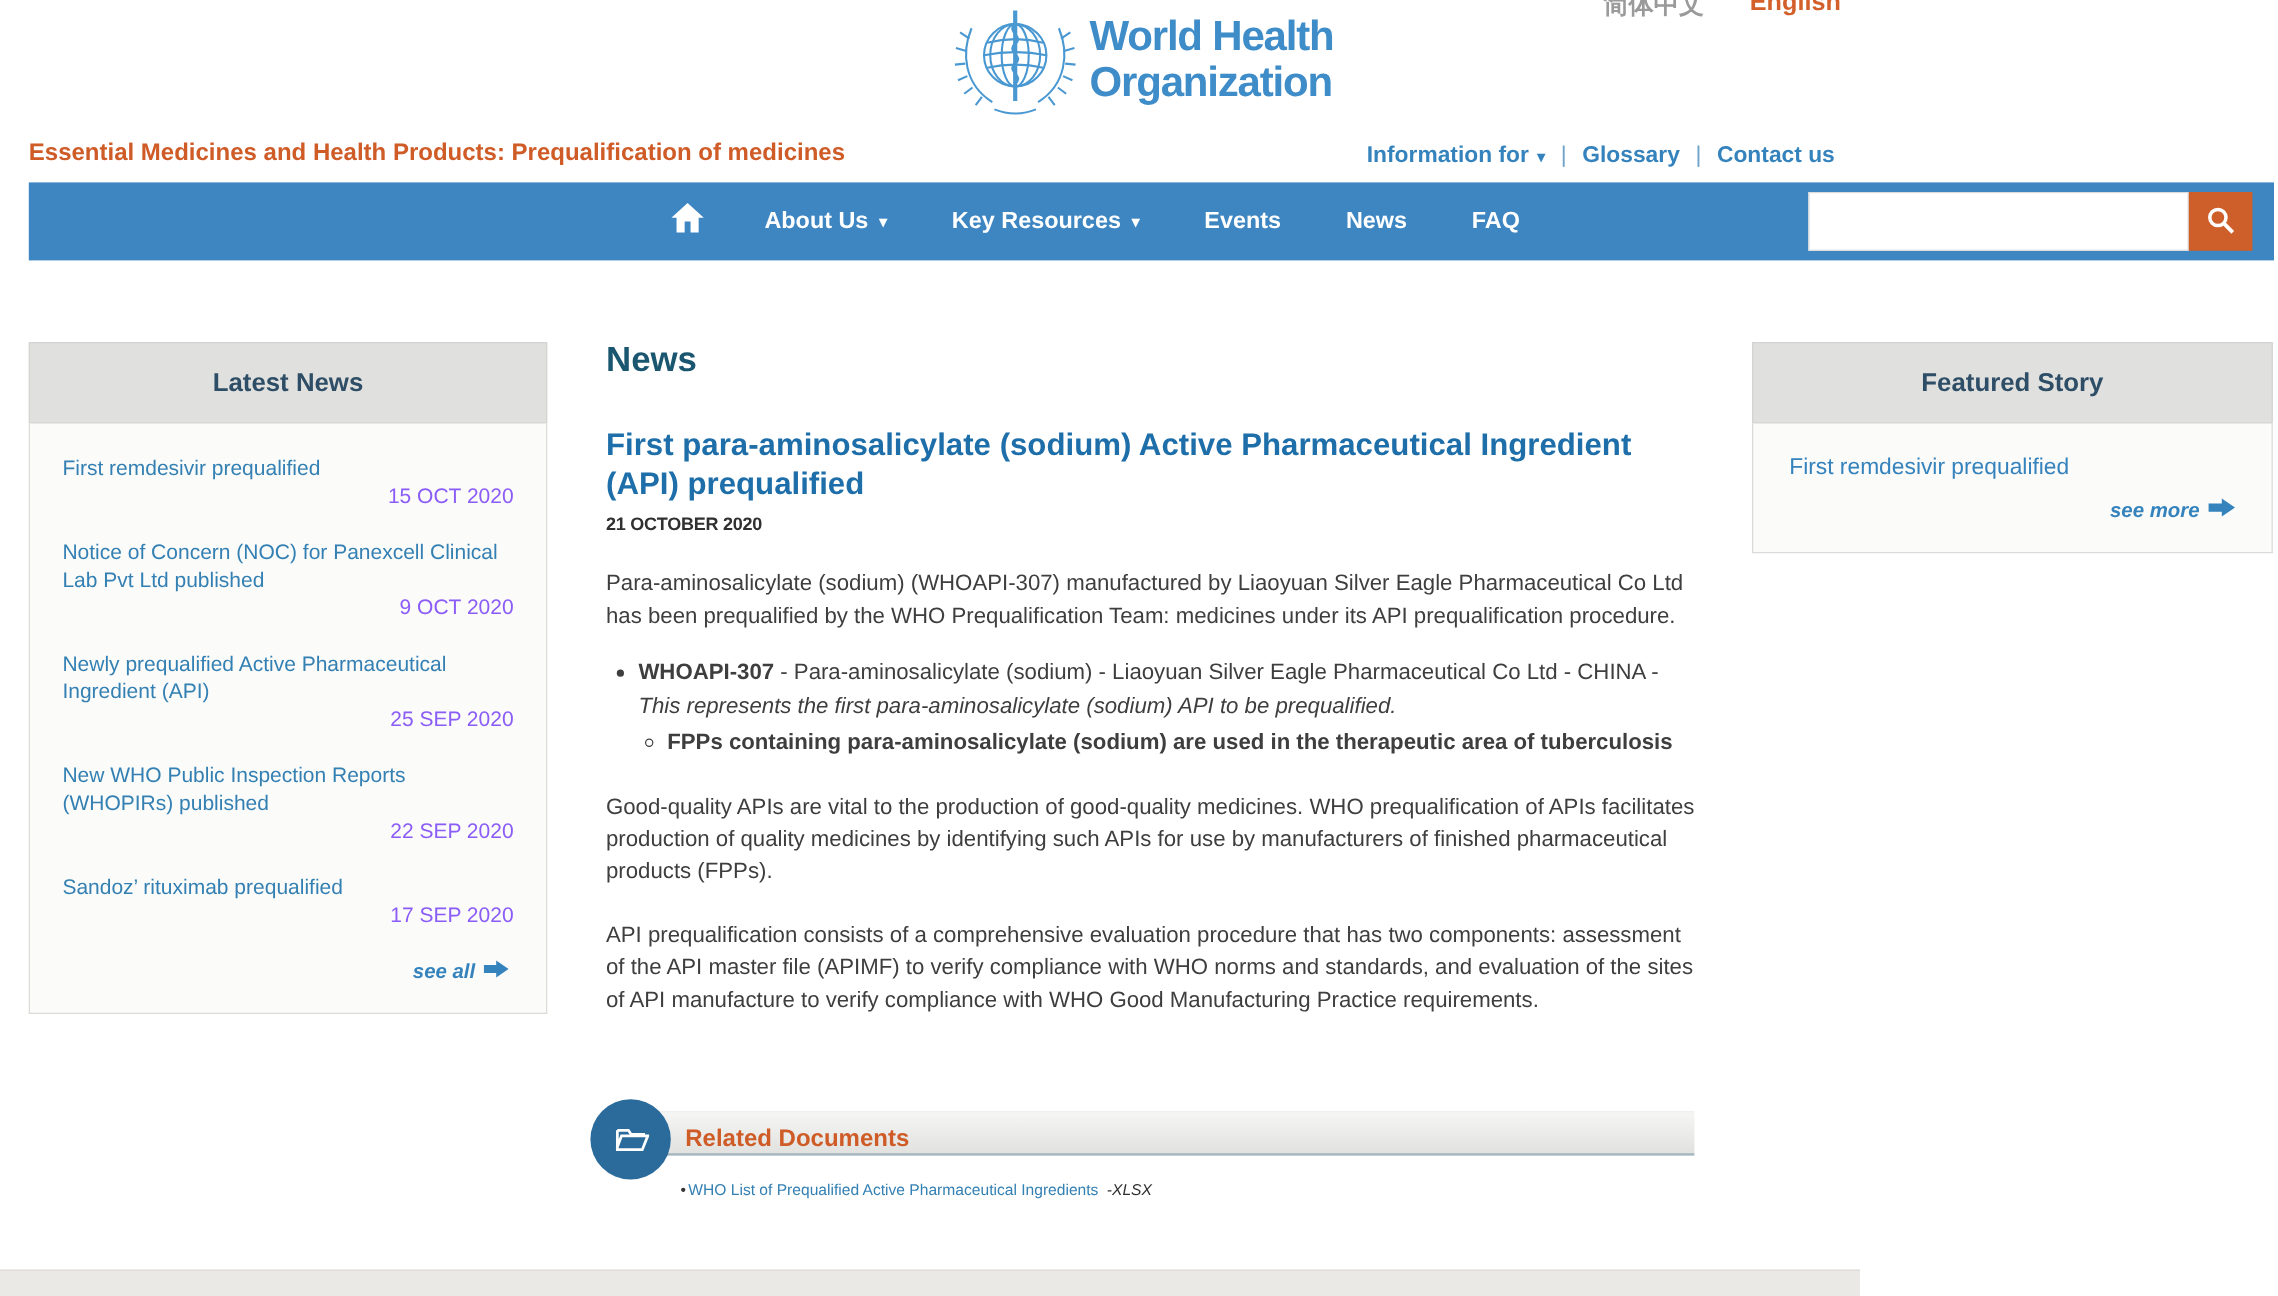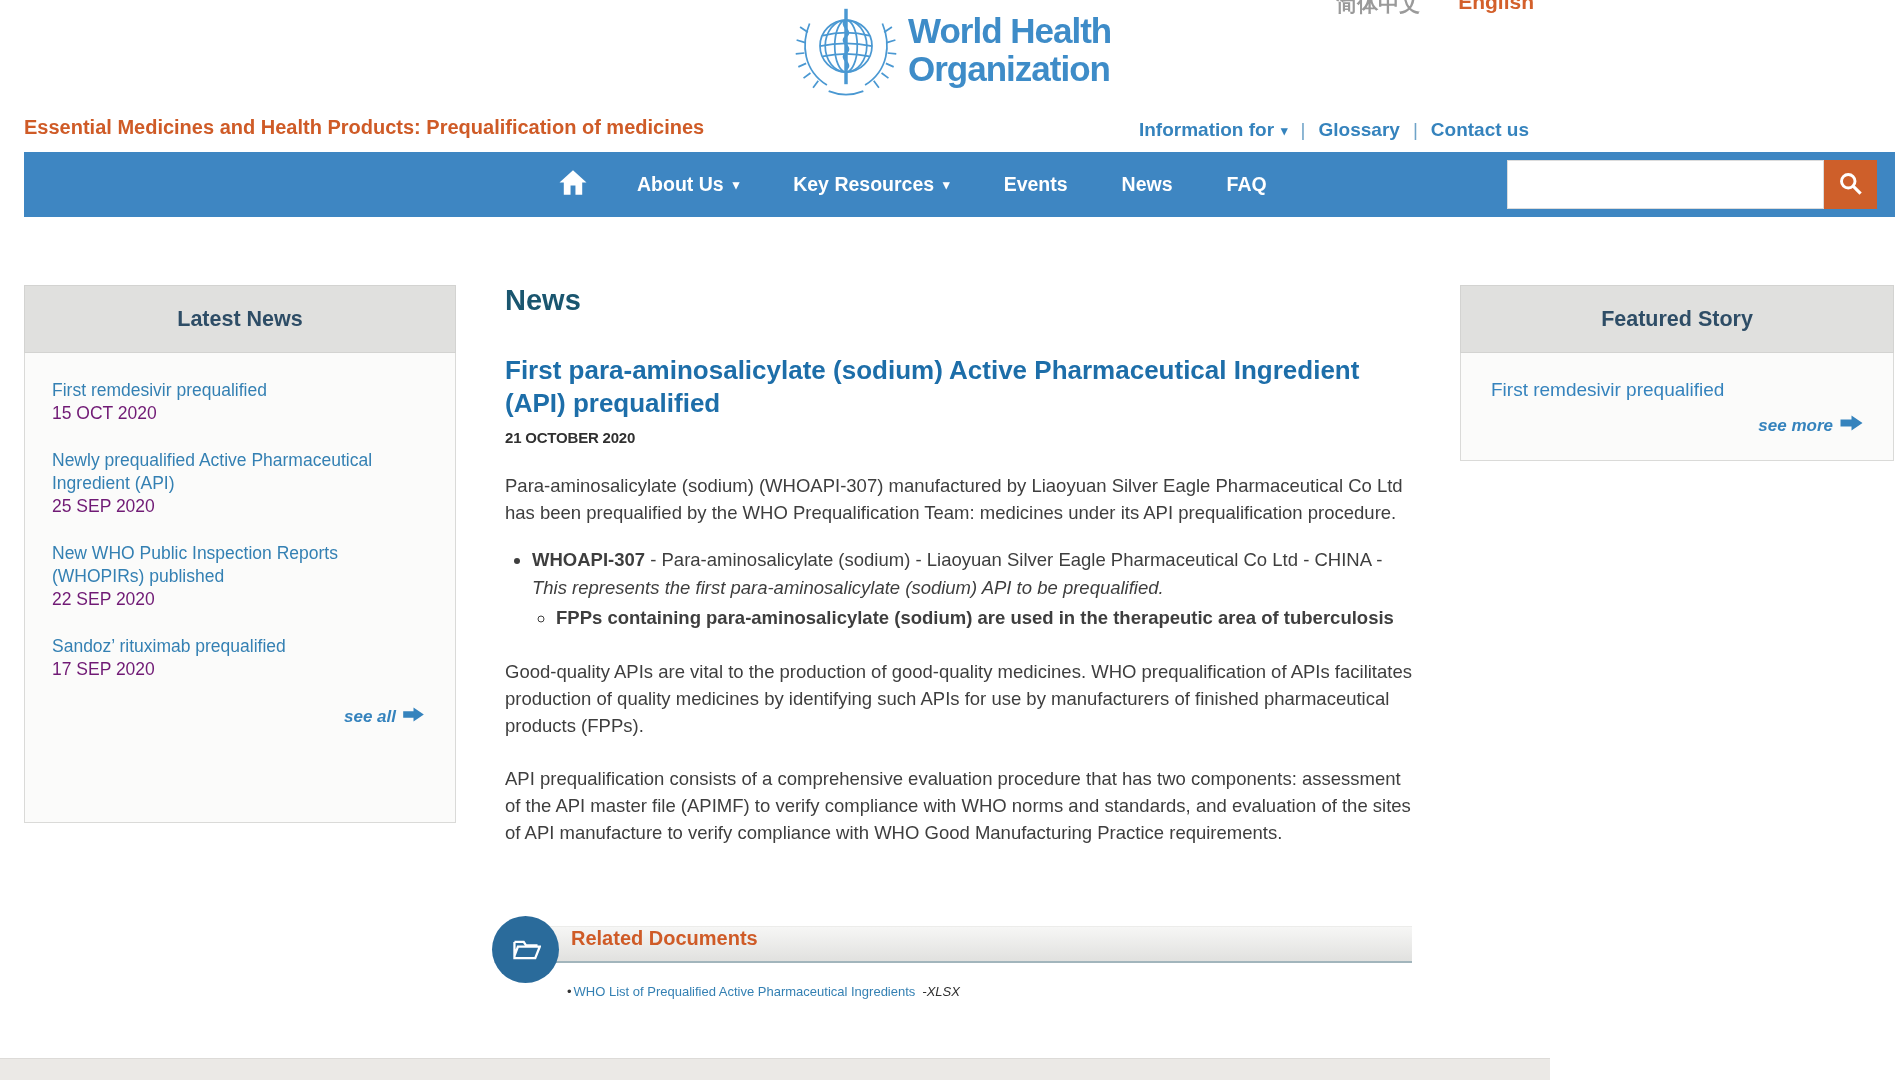--- a/index.html
+++ b/index.html
@@ -43,21 +43,21 @@
   
   .panel { position:absolute; }
   .panel-header { height:68px; background:#e0e0de; border:1px solid #d3d3d1;
                   display:flex; align-items:center; justify-content:center;
                   font-size:21.5px; font-weight:700; color:#2e4d66; }
   .panel-body { background:#fbfbfa; border:1px solid #dadad8; border-top:none; }
   .panel-left { left:24px; top:285px; width:432px; }
   .panel-left .panel-body { padding:26px 27px 16px 27px; min-height:470px; }
   .news-item { margin-bottom:24px; font-size:17.5px; line-height:23px; }
   .news-item a { color:#3480b3; text-decoration:none; cursor:pointer; display:block; }
-  .news-date { color:#701a75; }
+  .news-date { color:#8b5cf6;text-align:right; }
   .see-link { display:flex; justify-content:flex-end; align-items:flex-end; gap:7px;
               font-size:17px; font-weight:700; font-style:italic; color:#3583bd;
               cursor:pointer; margin:26px 4px 8px 0; }
 
   .panel-right { left:1460px; top:285px; width:434px; }
   .panel-right .panel-body { padding:26px 30px 24px 30px; }
   .featured-link { display:block; color:#3583bd; font-size:19px; text-decoration:none;
                    cursor:pointer; margin-bottom:14px; }
   .featured-text { font-size:18.5px; line-height:32.5px; color:#3a3a3a; }
   .featured-text .b { font-weight:700; color:#303030; }
@@ -72,21 +72,21 @@
   .main ul { margin-top:20px; padding-left:27px; color:#3e3e3e; }
   .main ul li { font-size:18.5px; line-height:28px; }
   .main ul ul { margin-top:2px; padding-left:24px; list-style-type:circle; }
   .main ul ul li { font-weight:700; }
   .b { font-weight:700; }
   .i { font-style:italic; }
 
   .related-row { position:relative; margin-top:70px; height:68px; }
   .related-bar { position:absolute; left:42px; top:10px; width:865px; height:37px;
                  background:linear-gradient(#f6f6f5,#e1e1df); border-top:1px solid #ececea;
-                 border-bottom:2px solid #a2b5bc; display:flex; align-items:flex-start; }
+                 border-bottom:2px solid #a2b5bc; display:flex; align-items:flex-end; }
   .related-bar span { padding-left:24px; font-size:20px; font-weight:700; color:#cf5b27; }
   .folder-circle { position:absolute; left:-13px; top:0; width:67px; height:67px;
                    border-radius:50%; background:#2a6b9b; display:flex;
                    align-items:center; justify-content:center; }
   .doc-line { margin-top:0; margin-left:62px; font-size:13px; color:#333; }
   .doc-line a { color:#3480b3; text-decoration:none; cursor:pointer; margin-left:2px; }
   .doc-suffix { font-style:italic; color:#2f2f2f; margin-left:7px; }
 
   .footer-strip { position:absolute; left:0; bottom:0; width:100%; height:22px;
                   background:#ebe9e6; border-top:1px solid #dddbd8; }
@@ -177,20 +177,24 @@
   <aside class="panel panel-left">
     <div class="panel-header">
       <span>Latest News</span>
     </div>
     <div class="panel-body">
       <div class="news-item">
         <a>First remdesivir prequalified</a>
         <div class="news-date">15 OCT 2020</div>
       </div>
       <div class="news-item">
+        <a>Notice of Concern (NOC) for Panexcell Clinical Lab Pvt Ltd published</a>
+        <div class="news-date">9 OCT 2020</div>
+      </div>
+      <div class="news-item">
         <a>Newly prequalified Active Pharmaceutical Ingredient (API)</a>
         <div class="news-date">25 SEP 2020</div>
       </div>
       <div class="news-item">
         <a>New WHO Public Inspection Reports (WHOPIRs) published</a>
         <div class="news-date">22 SEP 2020</div>
       </div>
       <div class="news-item">
         <a>Sandoz’ rituximab prequalified</a>
         <div class="news-date">17 SEP 2020</div>

